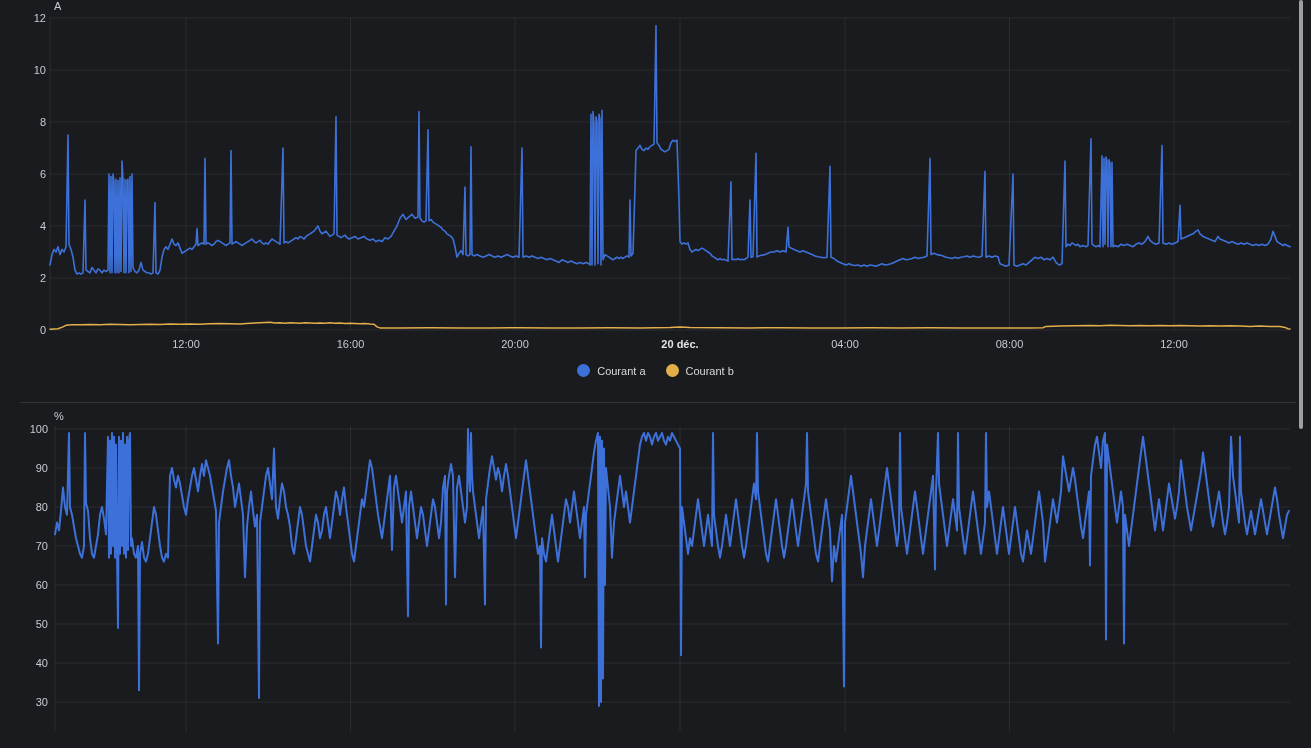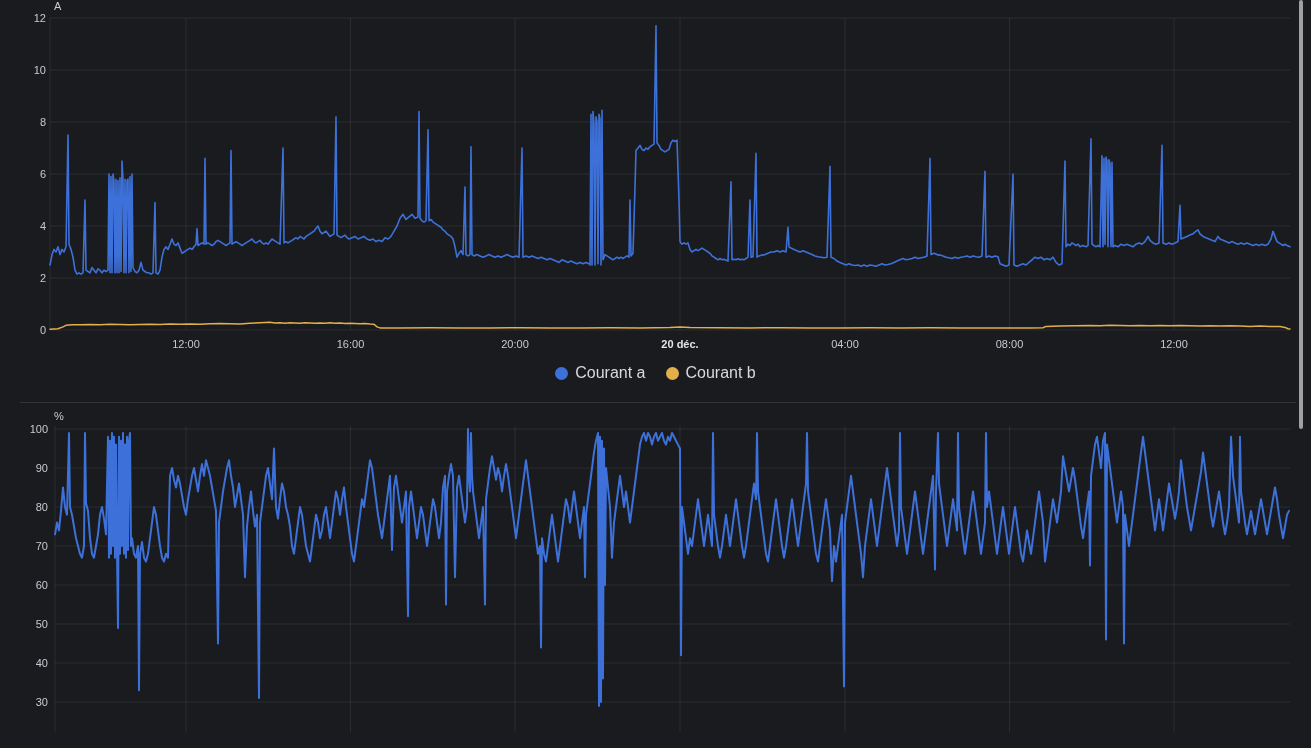--- a/index.html
+++ b/index.html
@@ -13,21 +13,21 @@
   #chart2{top:400px;}
   .unit-label{
     position:absolute;font-size:11px;color:#c8cad0;line-height:12px;z-index:3;
   }
   .legend{
     position:absolute;top:364px;left:0;width:100%;
     display:flex;justify-content:center;align-items:center;gap:20px;z-index:3;
   }
   .legend-item{
     display:flex;align-items:center;gap:7px;cursor:pointer;
-    font-size:16px;color:#d8d9da;
+    font-size:11px;color:#d8d9da;
   }
   .dot{width:13px;height:13px;border-radius:50%;flex:0 0 auto;}
   .divider{
     position:absolute;top:402px;left:20px;width:1276px;height:1px;
     background:#333539;z-index:2;
   }
   .scrollbar-thumb{
     position:absolute;left:1299px;top:0;width:4px;height:429px;
     background:#9fa0a3;border-radius:2px;z-index:5;
   }

